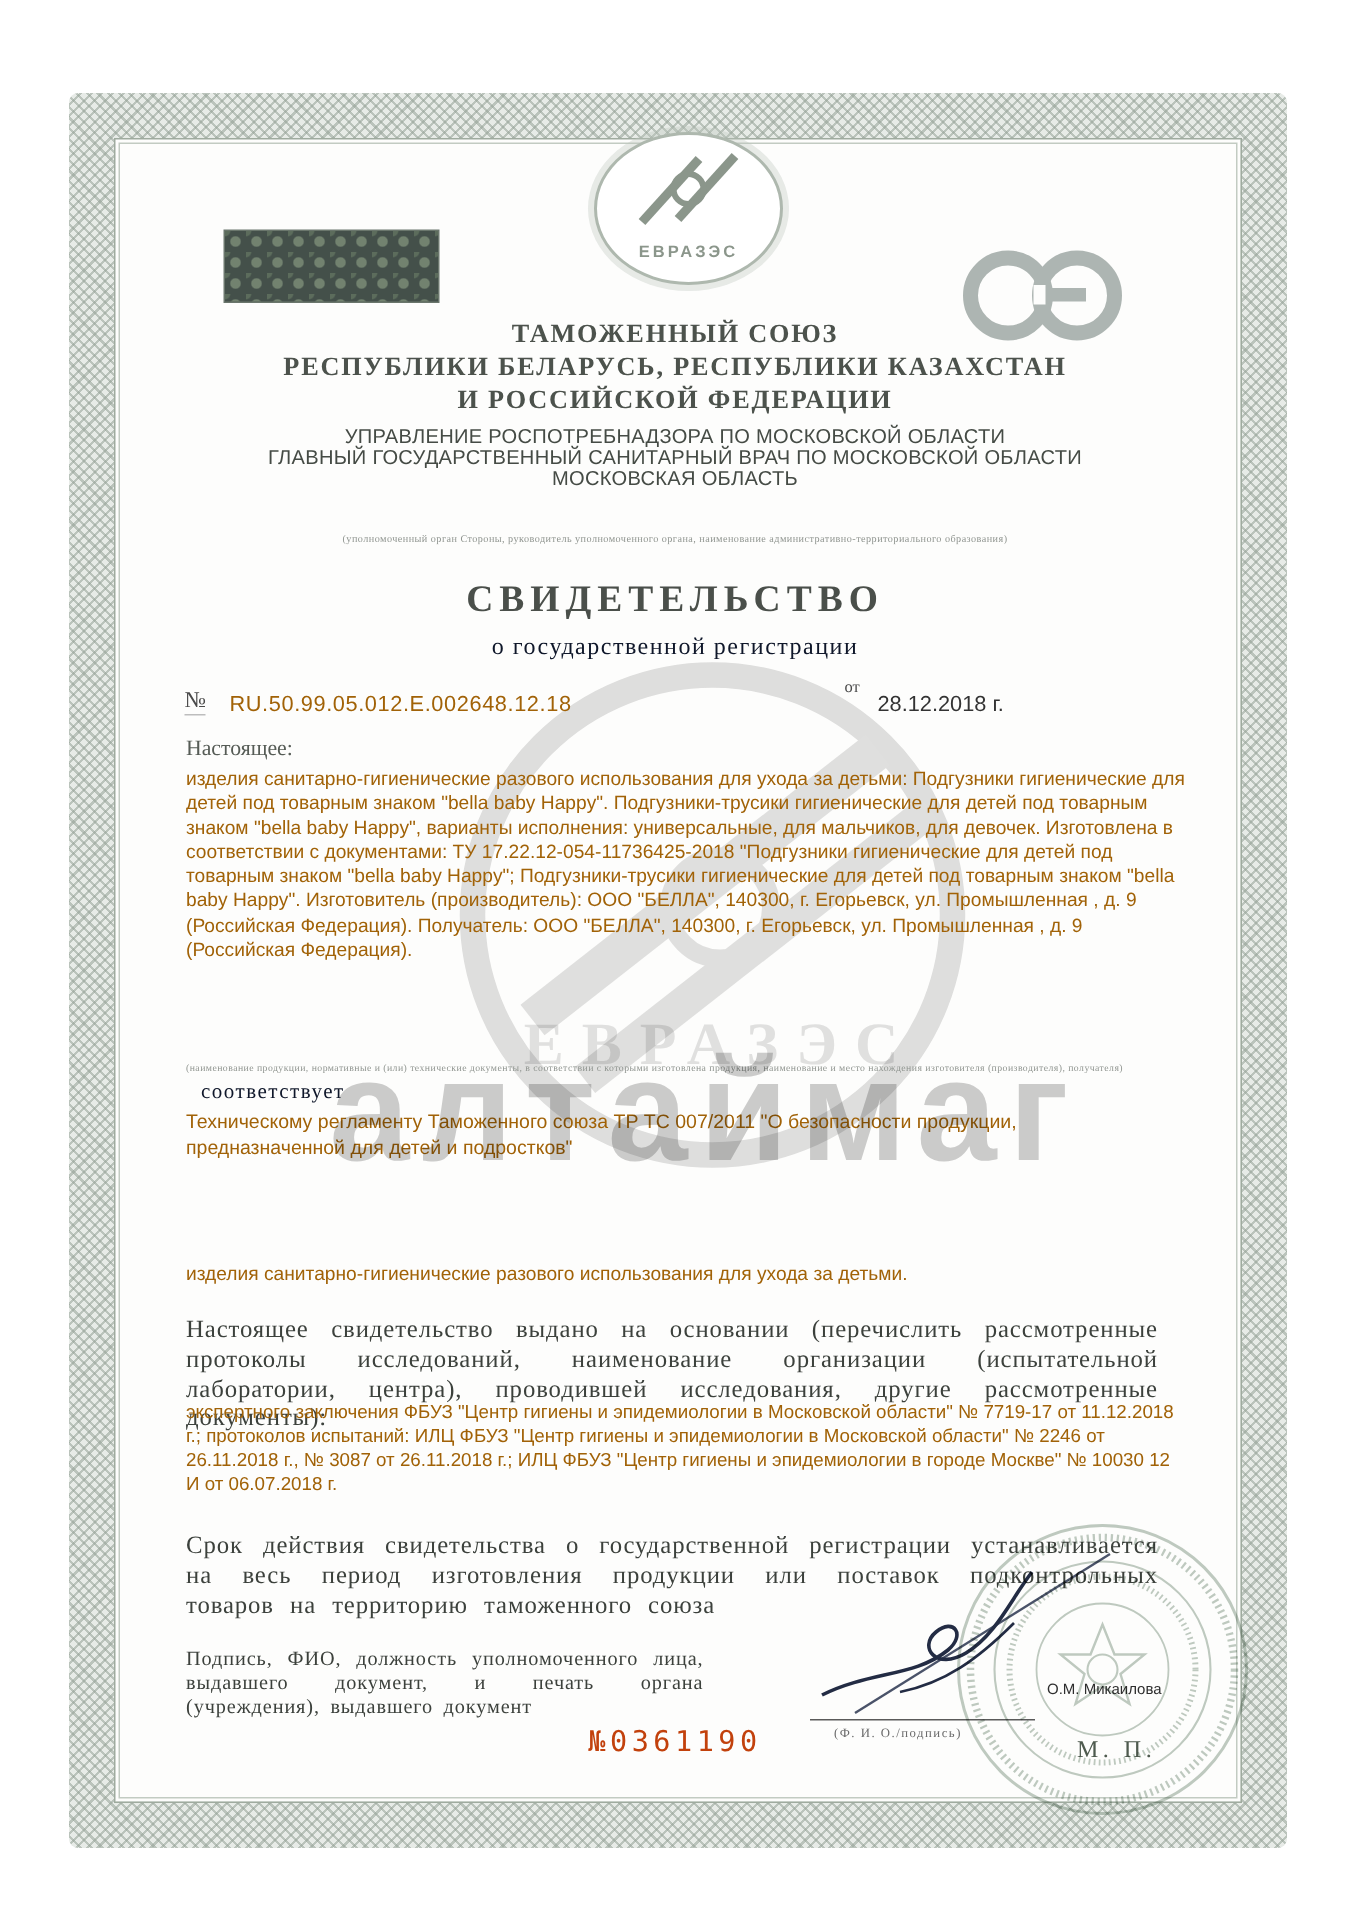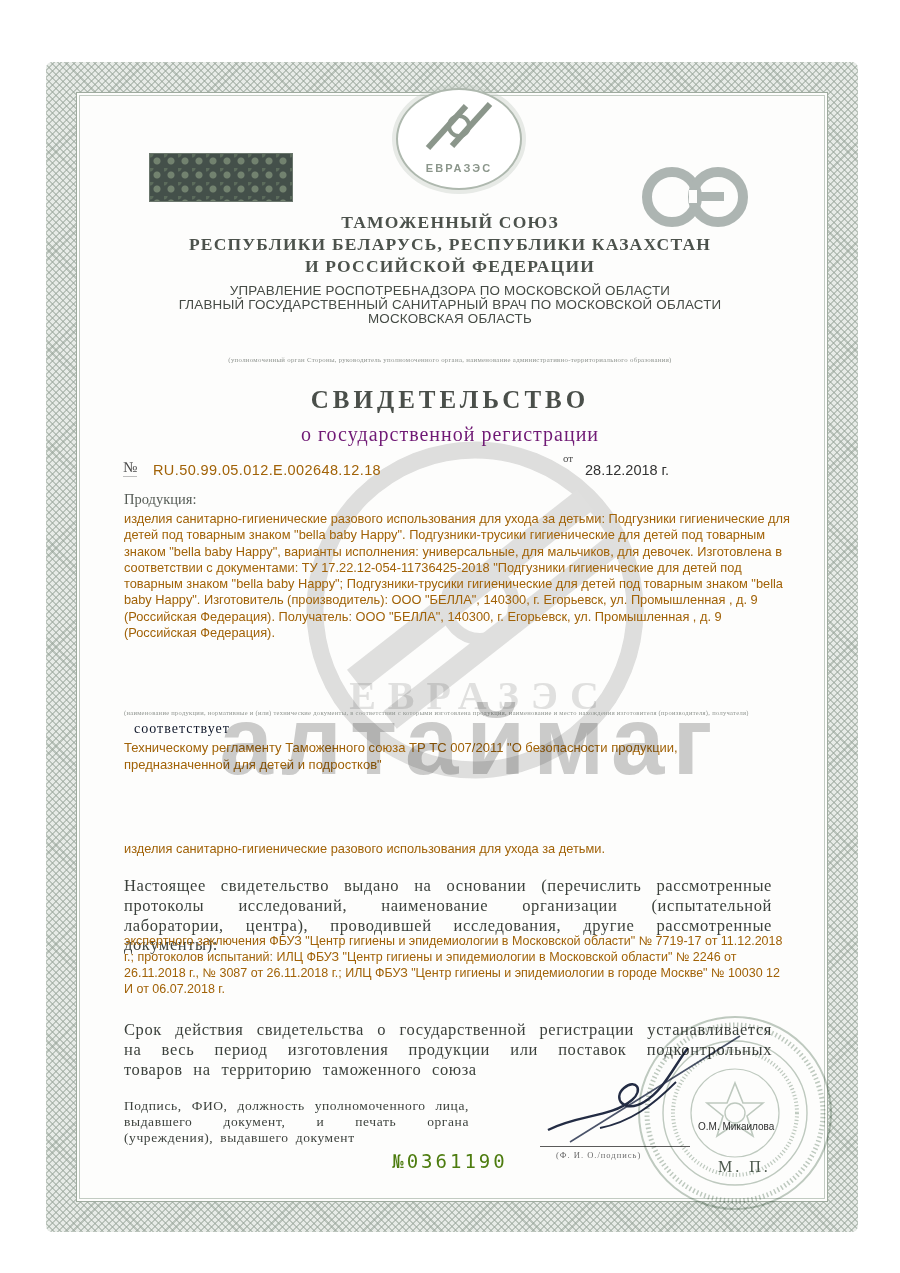--- a/index.html
+++ b/index.html
@@ -51,41 +51,41 @@
   .hdr { left:60px; width:780px; text-align:center; font-weight:bold; color:#4c524c; }
   .hdr-serif { font-size:17.5px; letter-spacing:1.2px; }
   .hdr-sans  { font-family:"Liberation Sans", sans-serif; font-weight:normal; font-size:13.4px; color:#454b45; letter-spacing:.2px; }
 
   .tiny-caption {
     font-family:"Liberation Serif", serif; font-size:6.8px; color:#8f948f;
     white-space:nowrap; overflow:hidden; letter-spacing:.3px;
   }
 
   .title    { left:60px; width:780px; text-align:center; font-weight:bold; font-size:25px; letter-spacing:4px; color:#4a4f4a; }
-  .subtitle { left:60px; width:780px; text-align:center; font-size:20px; color:#701a75; letter-spacing:1px; }
+  .subtitle { left:60px; width:780px; text-align:center; font-size:16px; color:#0f172a; letter-spacing:1px; }
 
   .serif-just { text-align:justify; word-spacing:8px; letter-spacing:.6px; line-height:1.2; color:#3c413c; font-size:16.5px; }
   .sans-body  { font-family:"Liberation Sans", sans-serif; font-size:12.8px; line-height:1.27; color:#a16207; }
 
   .wm { mix-blend-mode:multiply; pointer-events:none; }
   .wm-altaimag { left:150px; width:640px; top:686px; text-align:center;
     font-family:"Liberation Sans", sans-serif; font-weight:bold;
     font-size:96px; letter-spacing:8px; color:#9c9c9c; opacity:.5; }
   .wm-zdorovie { left:330px; width:340px; top:790px; text-align:center;
     font-family:"Liberation Sans", sans-serif; font-size:23px; letter-spacing:1px; color:#a9a9a9; opacity:.7; }
   .wm-evrazes-txt { left:280px; width:400px; top:672px; text-align:center;
     font-weight:bold; font-size:40px; letter-spacing:12px; color:#c6c6c6; opacity:.5; }
 
   .sig-line { left:540px; top:1146px; width:150px; border-top:1.3px solid #5a5a5a; height:0; }
   .sig-caption { left:556px; top:1150px; font-size:8.5px; color:#6a6a6a; letter-spacing:1px; }
   .signatory { left:698px; top:1121px; font-family:"Liberation Sans", sans-serif; font-size:10px; color:#2e2e2e; }
   .mp { left:718px; top:1158px; font-size:16px; letter-spacing:3px; color:#4e5a4e; }
 
   .serial { left:330px; top:1150px; width:240px; text-align:center;
-    font-family:"DejaVu Sans Mono", monospace; font-size:19px; letter-spacing:3px; color:#4d7c0f; }
+    font-family:"DejaVu Sans Mono", monospace; font-size:19px; letter-spacing:3px; color:#c2410c; }
 
   .num-label  { left:123px; top:459px; font-size:15px; color:#4a4a4a; border-bottom:1px solid #bdbdbd; }
   .num-value  { left:153px; top:462px; font-family:"Liberation Sans", sans-serif; font-size:14.5px; color:#a16207; letter-spacing:.4px; }
   .date-label { left:563px; top:452px; font-size:11px; color:#4a4a4a; }
   .date-value { left:585px; top:462px; font-family:"Liberation Sans", sans-serif; font-size:14.5px; color:#333; }
 </style>
 </head>
 <body>
 
 <div class="page">
@@ -129,21 +129,21 @@
   <div class="abs tiny-caption" style="left:140px; top:356px; width:620px; text-align:center;">(уполномоченный орган Стороны, руководитель уполномоченного органа, наименование административно-территориального образования)</div>
 
   <div class="abs title" style="top:386px;">СВИДЕТЕЛЬСТВО</div>
   <div class="abs subtitle" style="top:423px;">о государственной регистрации</div>
 
   <div class="abs num-label">№</div>
   <div class="abs num-value">RU.50.99.05.012.Е.002648.12.18</div>
   <div class="abs date-label">от</div>
   <div class="abs date-value">28.12.2018 г.</div>
 
-  <div class="abs" style="left:124px; top:491px; font-size:14.5px; color:#565c56;">Продукция:</div>
+  <div class="abs" style="left:124px; top:491px; font-size:14.5px; color:#565c56;">Настоящее:</div>
   <div class="abs sans-body" style="left:124px; top:511px; width:668px;">изделия санитарно-гигиенические разового использования для ухода за детьми: Подгузники гигиенические для детей под товарным знаком "bella baby Happy". Подгузники-трусики гигиенические для детей под товарным знаком "bella baby Happy", варианты исполнения: универсальные, для мальчиков, для девочек. Изготовлена в соответствии с документами: ТУ 17.22.12-054-11736425-2018 "Подгузники гигиенические для детей под товарным знаком "bella baby Happy"; Подгузники-трусики гигиенические для детей под товарным знаком "bella baby Happy". Изготовитель (производитель): ООО "БЕЛЛА", 140300, г. Егорьевск, ул. Промышленная , д. 9 (Российская Федерация). Получатель: ООО "БЕЛЛА", 140300, г. Егорьевск, ул. Промышленная , д. 9 (Российская Федерация).</div>
 
   <div class="abs tiny-caption" style="left:124px; top:709px; width:668px; font-size:6.5px;">(наименование продукции, нормативные и (или) технические документы, в соответствии с которыми изготовлена продукция, наименование и место нахождения изготовителя (производителя), получателя)</div>
 
   <div class="abs" style="left:134px; top:721px; font-size:14px; letter-spacing:1px; color:#0f172a;">соответствует</div>
   <div class="abs sans-body" style="left:124px; top:740px; width:600px; font-size:13px;">Техническому регламенту Таможенного союза ТР ТС 007/2011 "О безопасности продукции, предназначенной для детей и подростков"</div>
 
   <div class="abs sans-body" style="left:124px; top:841px; width:668px;">изделия санитарно-гигиенические разового использования для ухода за детьми.</div>
 
   <div class="abs serif-just" style="left:124px; top:876px; width:648px; word-spacing:5px;">Настоящее свидетельство выдано на основании (перечислить рассмотренные протоколы исследований, наименование организации (испытательной лаборатории, центра), проводившей исследования, другие рассмотренные документы):</div>

